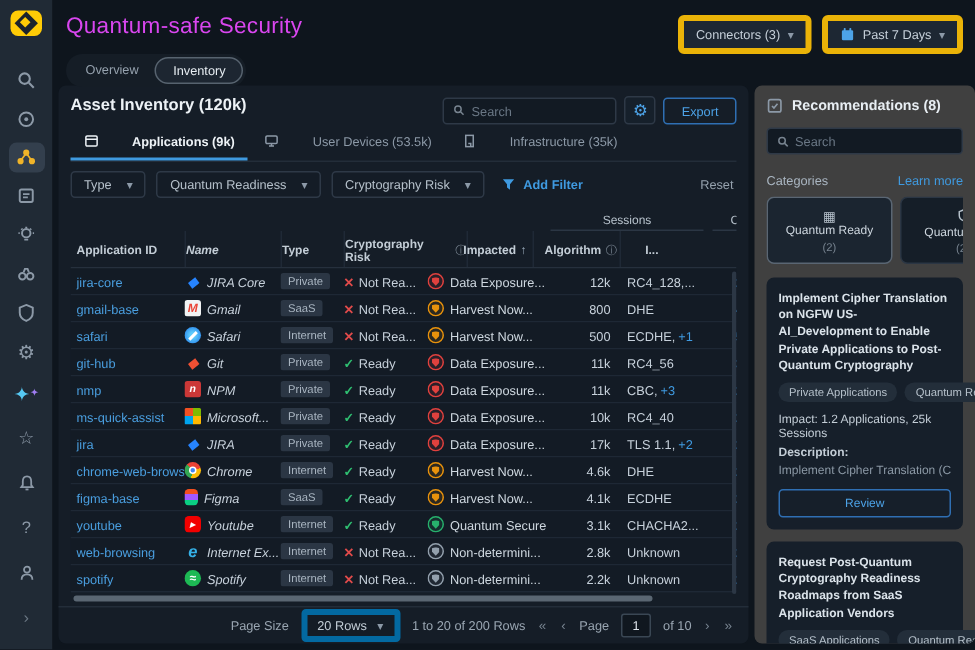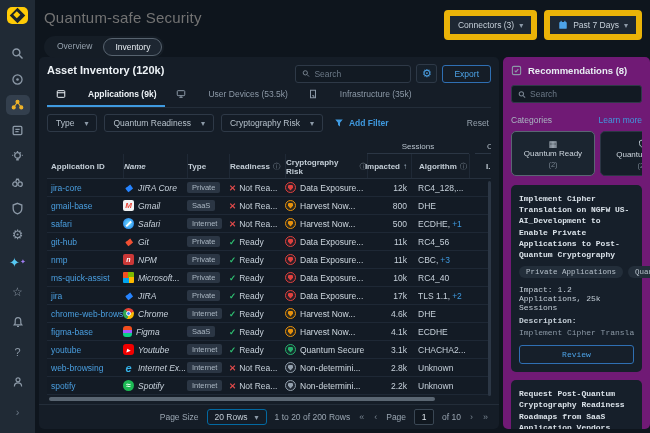--- a/index.html
+++ b/index.html
@@ -17,33 +17,33 @@
   .sicon.active { background:#333f4d; color:#f0b429; }
   .side-bottom { margin-top:auto; display:flex; flex-direction:column; align-items:center; }
   .ai-spark { color:#56c8f2; font-size:13px; }
   .ai-spark .mini { color:#a07df2; font-size:7px; vertical-align:top; }
   .qmark { font-size:11px; color:#8c99a7; }
   .collapse-chip { color:#6b7885; font-size:11px; }
 
   
   .main-col { flex:1; display:flex; flex-direction:column; min-width:0; background:#0e151d; }
   .topbar { height:57px; padding:9px 10px 0 9px; position:relative; flex-shrink:0; }
-  .page-title { font-size:15px; color:#737373; letter-spacing:.2px; }
+  .page-title { font-size:15px; color:#d946ef; letter-spacing:.2px; }
   .topbar-right { position:absolute; top:10px; right:8px; display:flex; gap:7px; }
-  .top-btn { display:flex; align-items:center; gap:5px; background:#1d2733; border:6px solid #eab308; border-radius:4px; color:#c6d0da; font-size:8.5px; padding:4px 8px; cursor:pointer; font-family:inherit; }
+  .top-btn { display:flex; align-items:center; gap:5px; background:#1d2733; border:4px solid #eab308; border-radius:4px; color:#c6d0da; font-size:8.5px; padding:4px 8px; cursor:pointer; font-family:inherit; }
   .top-btn .chev::after { content:"▾"; color:#8c99a7; font-size:8px; }
   .cal { color:#4da3e8; display:flex; }
   .page-tabs { margin-top:10px; margin-left:0; display:inline-flex; background:#151d26; border-radius:12px; padding:2px; }
   .ptab { padding:3px 11px; color:#96a2ae; border-radius:10px; font-size:8.5px; cursor:pointer; }
   .ptab.active { border:1px solid #57636f; color:#e8eef3; background:#1d2631; }
 
   
   .content { flex:1; display:flex; padding:0 0 4px 4px; gap:4px; min-height:0; }
   .main-panel { width:460px; background:#151d27; border-radius:5px; display:flex; flex-direction:column; padding:7px 8px 0; min-width:0; flex-shrink:0; }
-  .right-panel { flex:1; background:#701a75; border-radius:5px; padding:8px; overflow:hidden; display:flex; flex-direction:column; min-width:0; }
+  .right-panel { flex:1; background:#404040; border-radius:5px; padding:8px; overflow:hidden; display:flex; flex-direction:column; min-width:0; }
 
   
   .ph { display:flex; align-items:flex-start; margin-bottom:2px; flex-shrink:0; }
   .ph-title { font-size:11px; font-weight:bold; color:#edf2f6; }
   .ph-right { margin-left:auto; display:flex; gap:5px; align-items:center; }
   .search-box { display:flex; align-items:center; gap:4px; border:1px solid #2e3947; border-radius:3px; padding:3px 6px; width:116px; color:#77838f; background:#121a23; }
   .search-box input { background:transparent; border:none; outline:none; color:#cfd8e0; font-size:8.5px; width:100%; font-family:inherit; }
   .search-box input::placeholder { color:#6b7886; }
   .icon-btn { width:21px; height:19px; border:1px solid #2e3947; background:#16202b; border-radius:3px; color:#4da3e8; display:flex; align-items:center; justify-content:center; font-size:11px; cursor:pointer; }
   .export-btn { border:1px solid #2f6fb3; color:#4da3e8; border-radius:3px; padding:3px 11px; background:transparent; font-size:8.5px; cursor:pointer; font-family:inherit; }
@@ -117,38 +117,38 @@
   .app-figma { background:linear-gradient(180deg,#f24e1e 0 33%,#a259ff 33% 66%,#0acf83 66% 100%); border-radius:3px; width:9px; }
   .app-youtube { background:#f20000; border-radius:3px; } .app-youtube::before { content:"▶"; color:#fff; font-size:5px; }
   .app-ie::before { content:"e"; color:#35b1e8; font-weight:bold; font-style:italic; font-size:11px; }
   .app-spotify { background:#1db954; border-radius:50%; } .app-spotify::before { content:"≈"; color:#fff; font-weight:bold; font-size:8px; }
 
   .hscroll { height:5px; position:relative; margin:2px 0 1px; flex-shrink:0; }
   .hthumb { position:absolute; left:2px; width:87%; height:4px; background:#5a6672; border-radius:2px; }
 
   
   .pag { height:25px; display:flex; align-items:center; justify-content:flex-end; gap:8px; border-top:1px solid #232d39; font-size:8.5px; color:#9aa6b2; margin:0 -8px; padding:0 10px; flex-shrink:0; }
-  .psize { border:1px solid #0369a1; border-radius:3px; padding:2px 7px; color:#c3cdd6; display:flex; gap:7px; align-items:center; cursor:pointer; background:#141c26; }
+  .psize { border:4px solid #0369a1; border-radius:3px; padding:2px 7px; color:#c3cdd6; display:flex; gap:7px; align-items:center; cursor:pointer; background:#141c26; }
   .psize .chev::after { content:"▾"; color:#8c99a7; font-size:8px; }
   .pnav { color:#77838f; font-size:9px; cursor:pointer; padding:0 1px; }
   .pinput { width:20px; height:16px; border:1px solid #3a4754; background:#10171f; color:#dfe6ec; text-align:center; border-radius:2px; font-size:8.5px; font-family:inherit; }
 
   
   .rp-head { display:flex; gap:6px; align-items:center; color:#e8eef3; font-weight:bold; font-size:9.5px; margin-bottom:9px; flex-shrink:0; }
   .rp-head svg { display:block; color:#8c99a7; }
   .rp-search { width:100%; margin-bottom:4px; flex-shrink:0; }
   .cat-row { display:flex; justify-content:space-between; align-items:center; margin:8px 0 6px; font-size:8.5px; color:#aab6c2; white-space:nowrap; flex-shrink:0; }
   .learn { color:#3f9ae0; cursor:pointer; }
   .cat-cards { display:flex; gap:5px; overflow:hidden; margin-bottom:9px; flex-shrink:0; }
   .ccard { min-width:84px; width:84px; background:#151e28; border:1px solid #2b3644; border-radius:5px; text-align:center; padding:7px 4px 5px; color:#cdd6de; font-size:8px; cursor:pointer; flex-shrink:0; }
   .ccard.sel { border-color:#5a6673; background:#1b2530; }
   .ccard .cic { font-size:9px; color:#b6c1cb; line-height:10px; }
   .ccard .cnt { color:#77838f; font-size:7.5px; margin-top:2px; }
 
-  .reco-card { background:#161f2a; border-radius:5px; padding:8px; margin-bottom:8px; font-size:8px; flex-shrink:0;font-family:Liberation Mono, monospace; }
+  .reco-card { background:#161f2a; border-radius:5px; padding:8px; margin-bottom:8px; font-size:8px; flex-shrink:0; }
   .rc-title { color:#dbe3ea; font-weight:bold; line-height:1.4; margin-bottom:6px; }
   .tags { display:flex; gap:5px; margin-bottom:7px; }
   .tag { background:#232e3a; border-radius:8px; padding:2px 7px; color:#b6c1cb; font-size:7.5px; white-space:nowrap; }
   .impact { color:#c3cdd6; margin-bottom:4px; }
   .dlabel { color:#c3cdd6; font-weight:bold; margin-bottom:3px; }
   .dtext { color:#8b98a5; margin-bottom:8px; white-space:nowrap; overflow:hidden; }
   .rc-btn { display:block; width:100%; text-align:center; border:1px solid #2f6fb3; color:#4da3e8; border-radius:3px; padding:4px 0; background:transparent; font-size:8px; cursor:pointer; font-family:inherit; }
 </style>
 </head>
 <body>
@@ -324,24 +324,20 @@
           <div class="thead-group">
             <div class="g-spacer"></div>
             <div class="g-cell g-sess">Sessions</div>
             <div class="g-gap"></div>
             <div class="g-cell g-cert">Certificates</div>
           </div>
           <div class="thead">
             <div class="c c-id">Application ID</div>
             <div class="c c-name">Name</div>
             <div class="c c-type">Type</div>
-            <div class="c c-ready">
-                <span>Readiness</span>
-                <span class="info"></span>
-              </div>
             <div class="c c-risk">
                 <span>Cryptography Risk</span>
                 <span class="info"></span>
               </div>
             <div class="c c-imp">
                 <span>Impacted</span>
                 <span class="sort"></span>
               </div>
             <div class="c c-alg">
                 <span>Algorithm</span>

